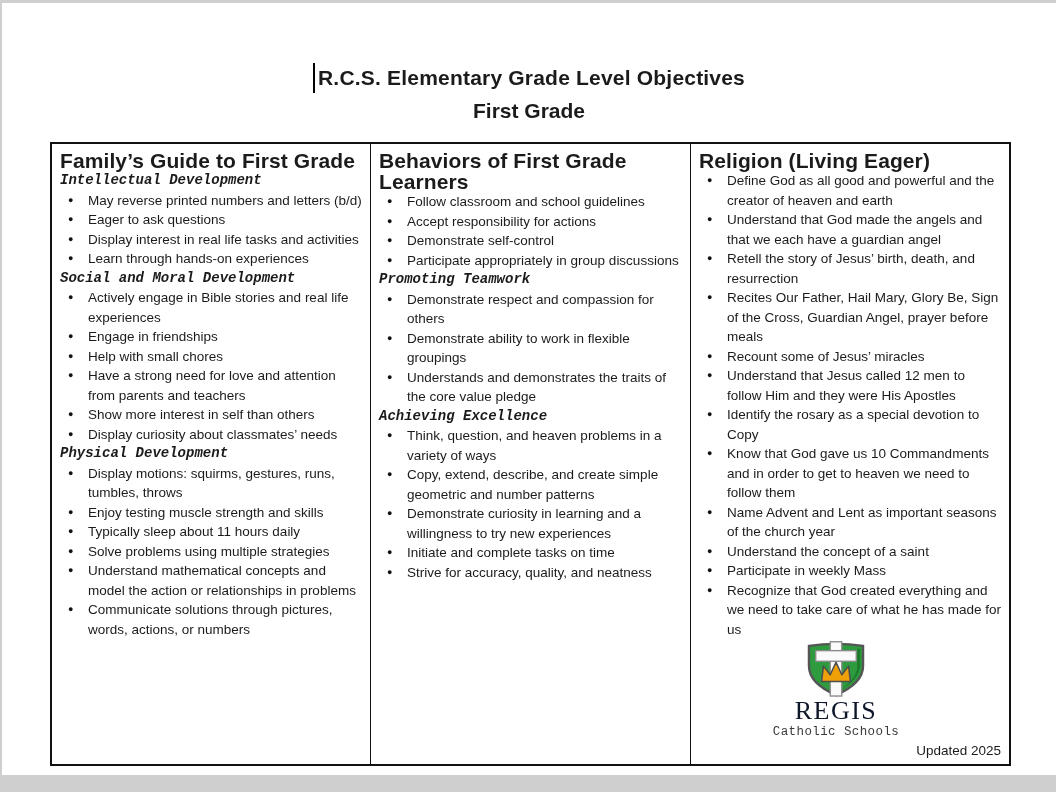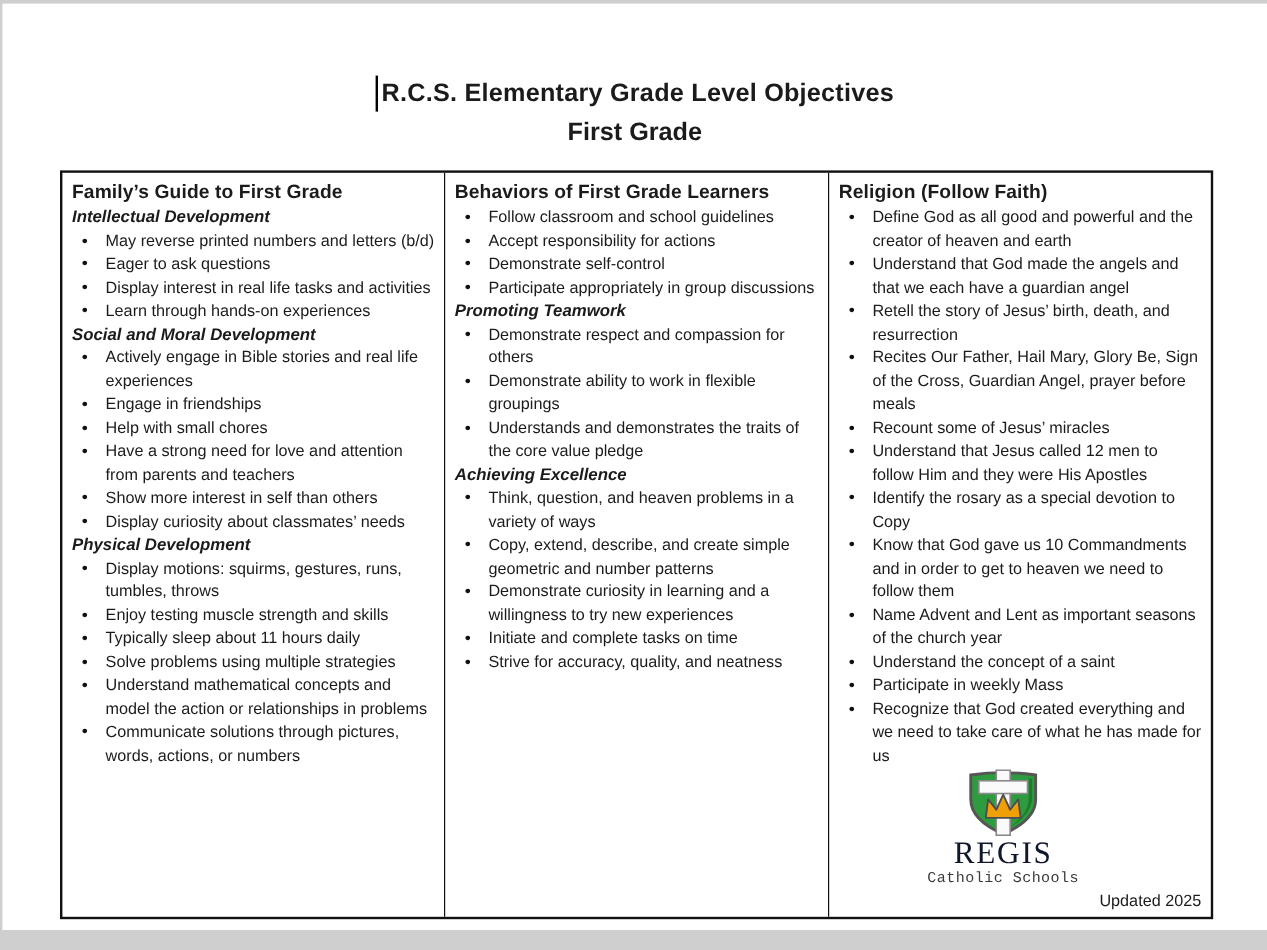--- a/index.html
+++ b/index.html
@@ -47,27 +47,28 @@
     background: #fff;
   }
   .col {
     padding: 6px 6px 4px 8px;
     display: flex; flex-direction: column;
   }
   .col-1 { width: 318px; }
   .col-2 { width: 320px; border-left: 1.5px solid #111; }
   .col-3 { flex: 1; border-left: 1.5px solid #111; }
   .col-heading {
-    font-size: 16px; font-weight: bold;
+    font-size: 21px; font-weight: bold;
     line-height: 21px;
     letter-spacing: 0.1px;
   }
   .subheading {
     font-size: 14px; font-weight: bold; font-style: italic;
     line-height: 19.5px;
+    font-family: Liberation Mono, monospace;
   }
   .bullet {
     display: flex;
     font-size: 13.5px; line-height: 19.5px;
   }
   .bullet .mk {
     flex: 0 0 20px;
     margin-left: 8px;
     font-size: 9px;
     line-height: 19.5px;
@@ -244,21 +245,21 @@
             <span class="tx">Initiate and complete tasks on time</span>
           </div>
           <div class="bullet">
             <span class="mk">●</span>
             <span class="tx">Strive for accuracy, quality, and neatness</span>
           </div>
         </div>
     </div>
 
     <div class="col col-3">
-      <div class="col-heading">Religion (Follow Faith)</div>
+      <div class="col-heading">Religion (Living Eager)</div>
       <div class="col-body">
           <div class="bullet">
             <span class="mk">●</span>
             <span class="tx">Define God as all good and powerful and the creator of heaven and earth</span>
           </div>
           <div class="bullet">
             <span class="mk">●</span>
             <span class="tx">Understand that God made the angels and that we each have a guardian angel</span>
           </div>
           <div class="bullet">

